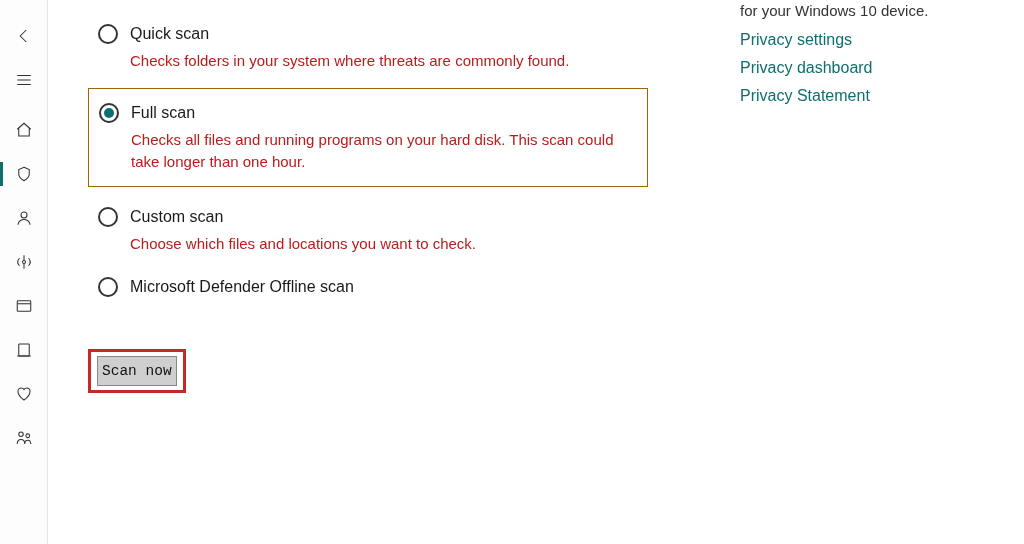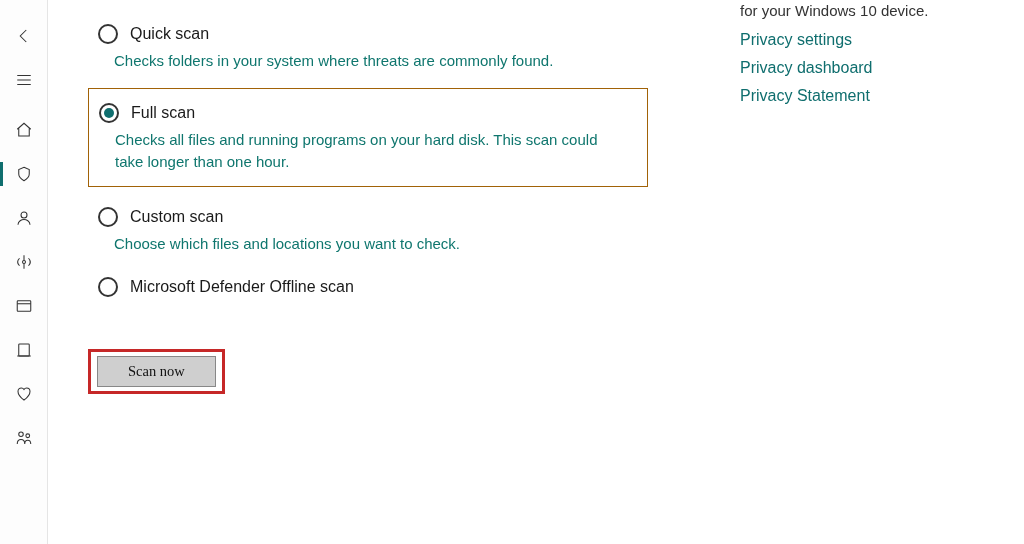--- a/index.html
+++ b/index.html
@@ -36,27 +36,27 @@
 
   .opt-head { display: flex; align-items: center; gap: 12px; margin-bottom: 6px; }
   .radio {
     width: 20px; height: 20px; border: 2px solid #333; border-radius: 50%;
     display: inline-flex; align-items: center; justify-content: center; flex-shrink: 0;
   }
   .radio.checked::after {
     content: ""; width: 10px; height: 10px; background: #0f6e6e; border-radius: 50%;
   }
   .opt-label { font-size: 16px; color: #1a1a1a; font-weight: 400; }
-  .opt-desc { font-size: 15px; color: #0f766e; line-height: 1.45; margin-left: 16px; max-width: 500px; }
+  .opt-desc { font-size: 15px; color: #b91c1c; line-height: 1.45; margin-left: 32px; max-width: 500px; }
 
   .scan-btn-wrap { margin-top: 30px; display: inline-block; border: 3px solid #c62828; padding: 4px 6px; }
   .scan-btn {
-    background: #cfcfcf; border: 1px solid #888; padding: 6px 30px;
+    background: #cfcfcf; border: 1px solid #888; padding: 6px 4px;
     font-size: 14.5px; color: #111; cursor: pointer;
-    font-family: Liberation Serif, serif;
+    font-family: Liberation Mono, monospace;
   }
 
   
   .right-panel {
     position: absolute; right: 24px; top: 0; width: 260px;
     font-size: 15px; color: #333;
   }
   .right-panel .desc { line-height: 1.4; margin-bottom: 10px; }
   .right-panel .link { color: #0f6e6e; margin-bottom: 10px; cursor: pointer; display: block; font-size: 16px; }
 </style>

